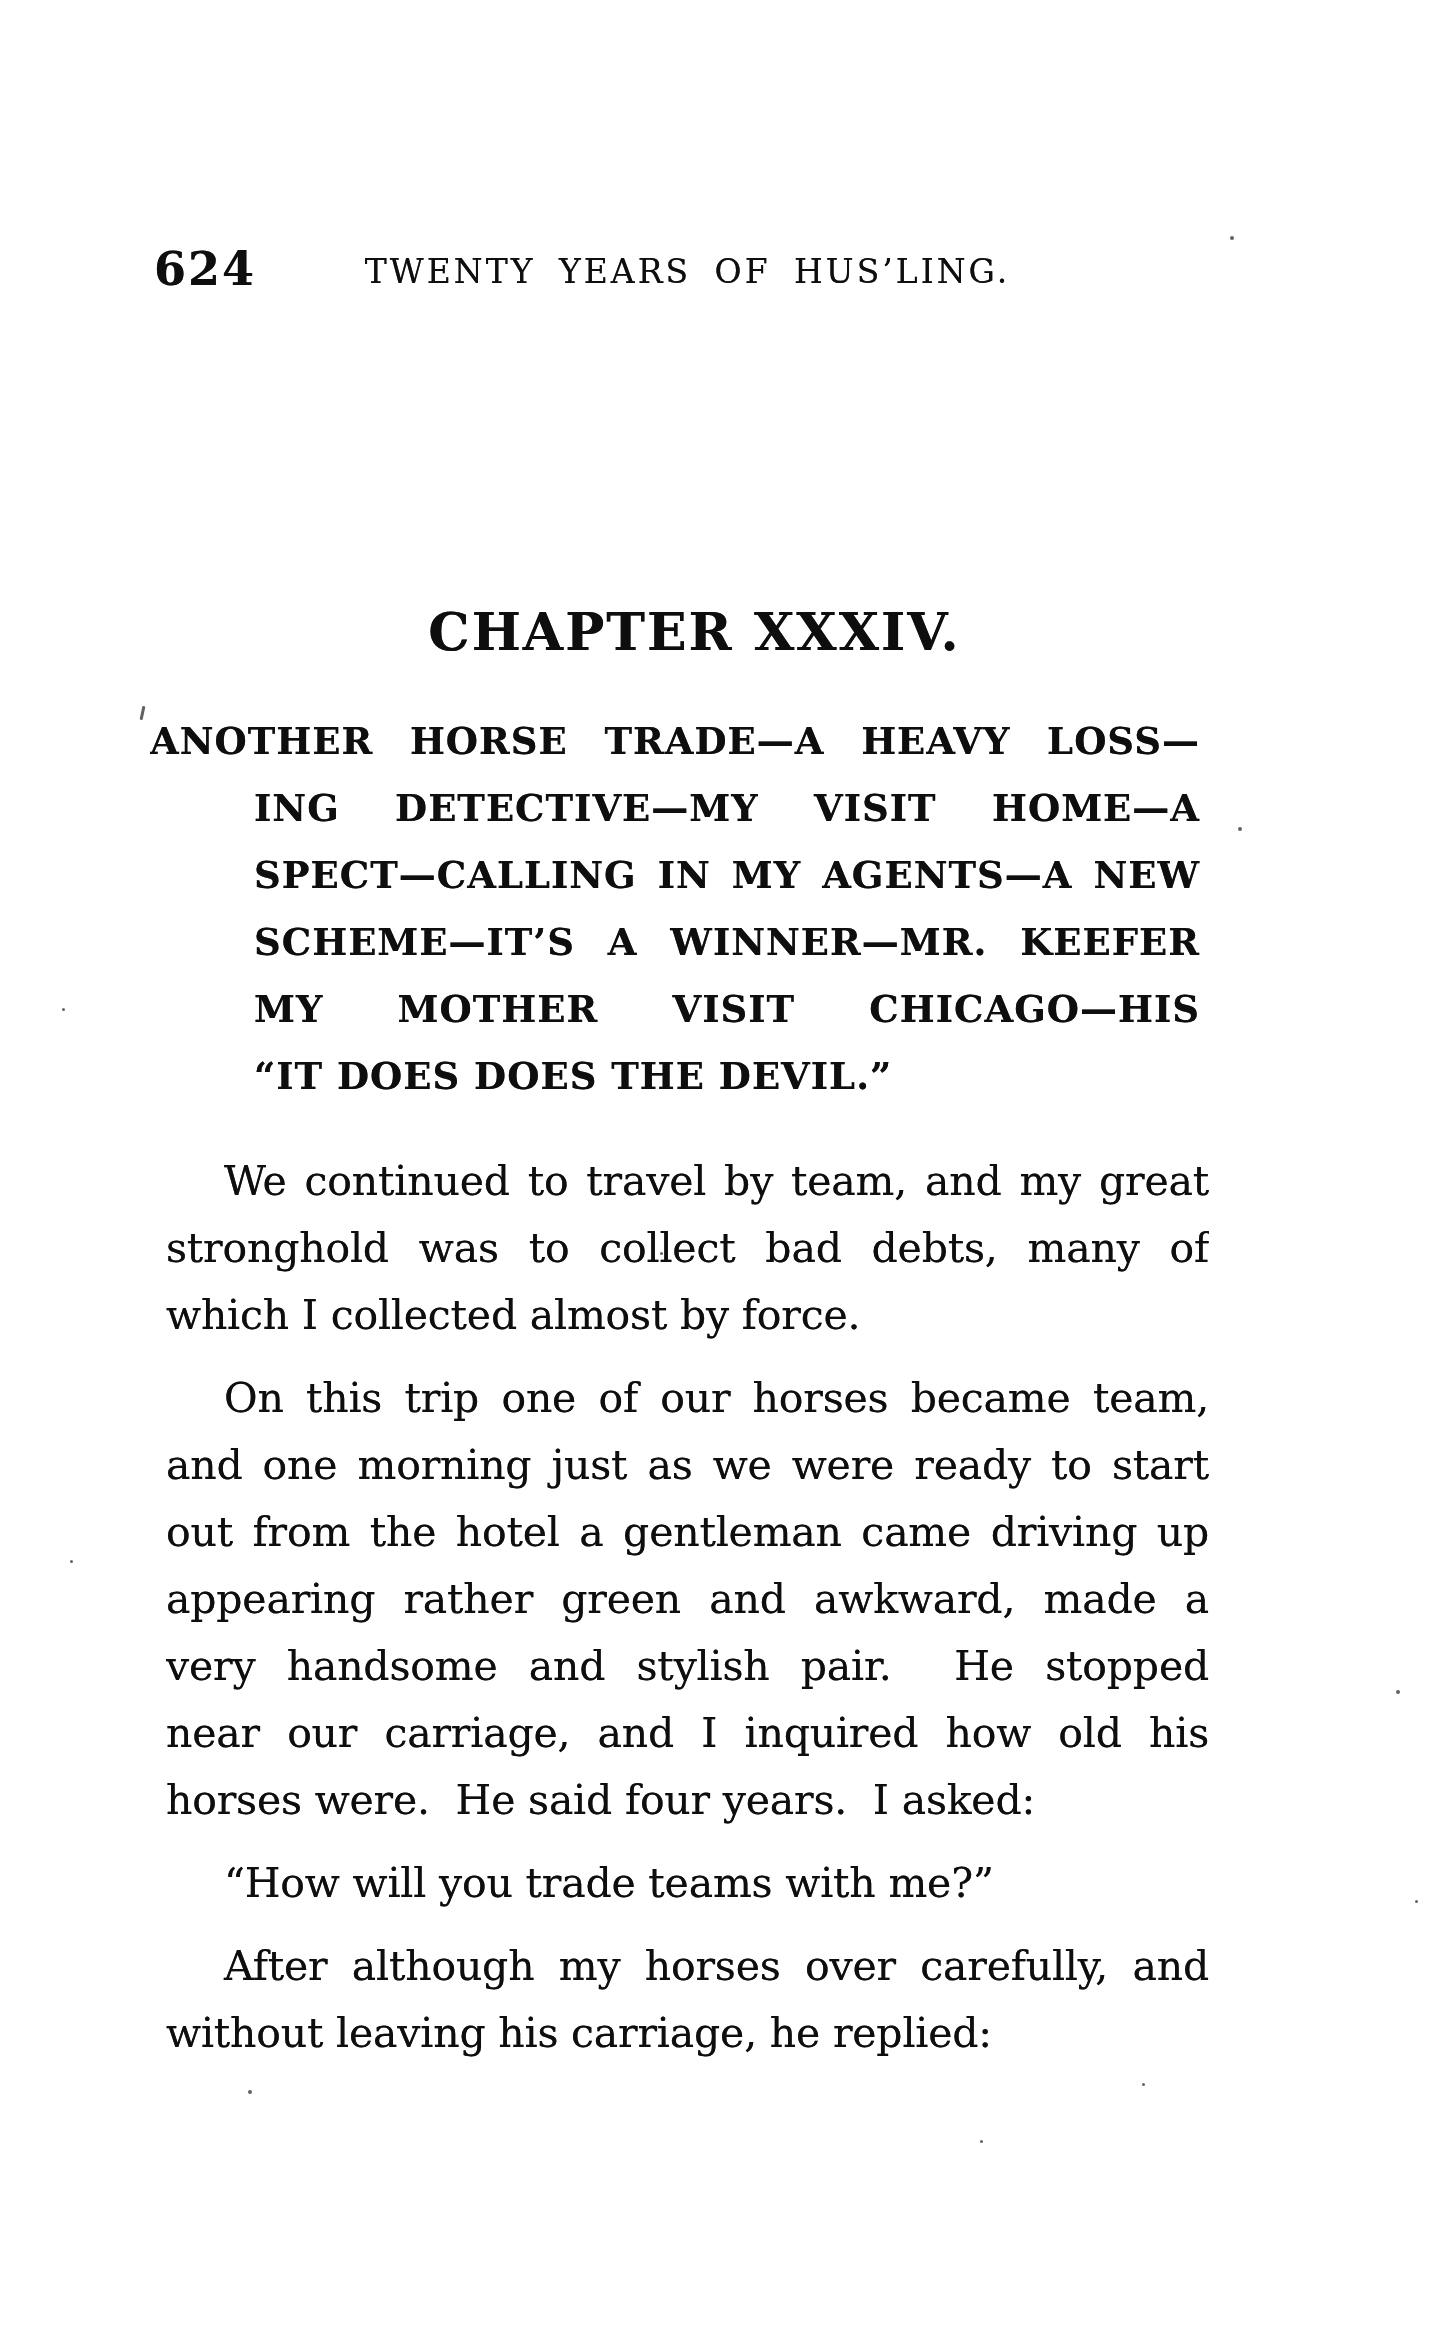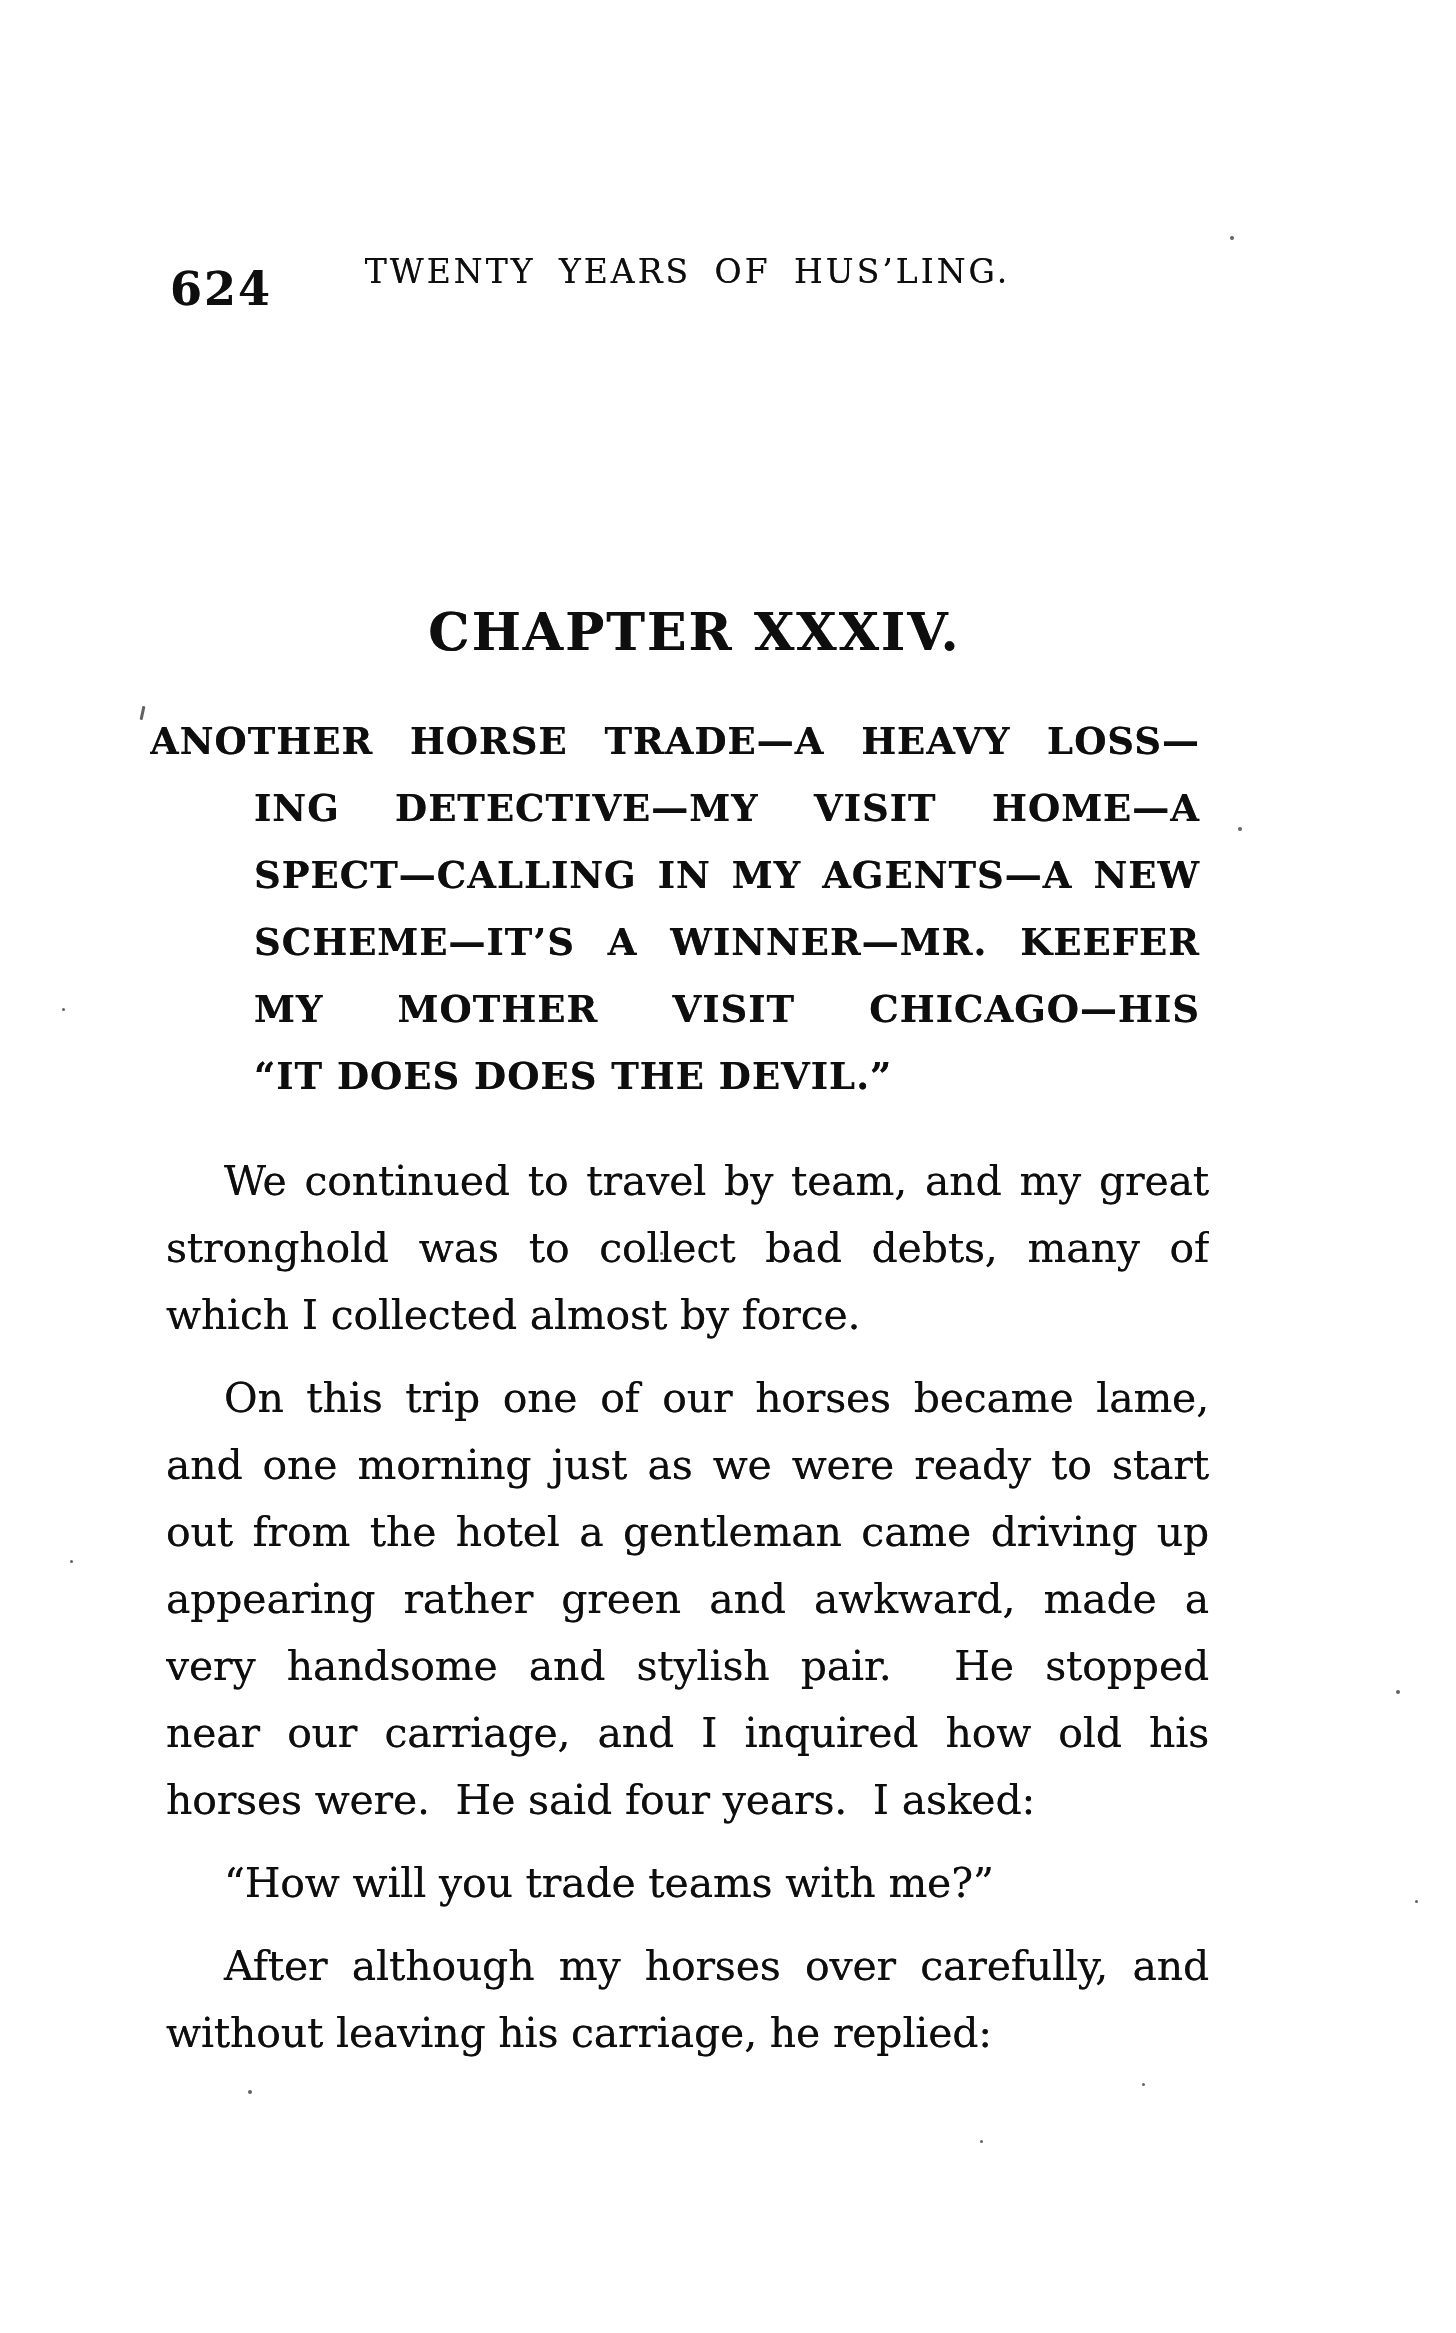--- a/index.html
+++ b/index.html
@@ -14,22 +14,22 @@
     text-shadow: 0 0 0.6px rgba(14,14,14,0.7);
   }
 
   
   .running-head {
     position: absolute;
     left: 150px; top: 240px;
     width: 1075px; height: 64px;
   }
   .page-num {
-    position: absolute; left: 20px; top: 2px;
-    font-size: 46px; font-weight: bold; letter-spacing: 2px; margin-top: 20px;
+    position: absolute; left: 4px; top: 2px;
+    font-size: 46px; font-weight: bold; letter-spacing: 2px;
   }
   .running-title {
     position: absolute; left: 0; right: 0; top: 12px;
     text-align: center;
     font-size: 33px; letter-spacing: 3px; word-spacing: 10px;
     white-space: nowrap;
   }
 
   
   .chapter {
@@ -98,21 +98,21 @@
     <div class="syn-line plain">“IT DOES DOES THE DEVIL.”</div>
   </section>
 
   <section class="bodytext">
     <div class="para">
       <div class="b-line ind j">We continued to travel by team, and my great</div>
       <div class="b-line j">stronghold was to collect bad debts, many of</div>
       <div class="b-line">which I collected almost by force.</div>
     </div>
     <div class="para">
-      <div class="b-line ind j">On this trip one of our horses became lame,</div>
+      <div class="b-line ind j">On this trip one of our horses became team,</div>
       <div class="b-line j">and one morning just as we were ready to start</div>
       <div class="b-line j">out from the hotel a gentleman came driving up</div>
       <div class="b-line j">appearing rather green and awkward, made a</div>
       <div class="b-line j">very handsome and stylish pair.  He stopped</div>
       <div class="b-line j">near our carriage, and I inquired how old his</div>
       <div class="b-line">horses were.  He said four years.  I asked:</div>
     </div>
     <div class="para">
       <div class="b-line ind">“How will you trade teams with me?”</div>
     </div>

